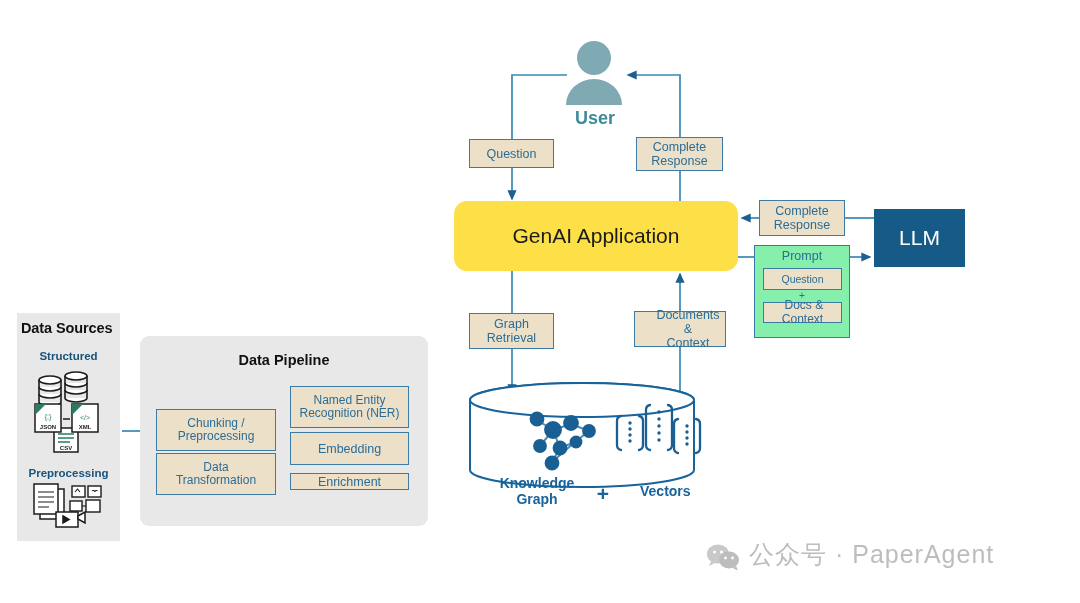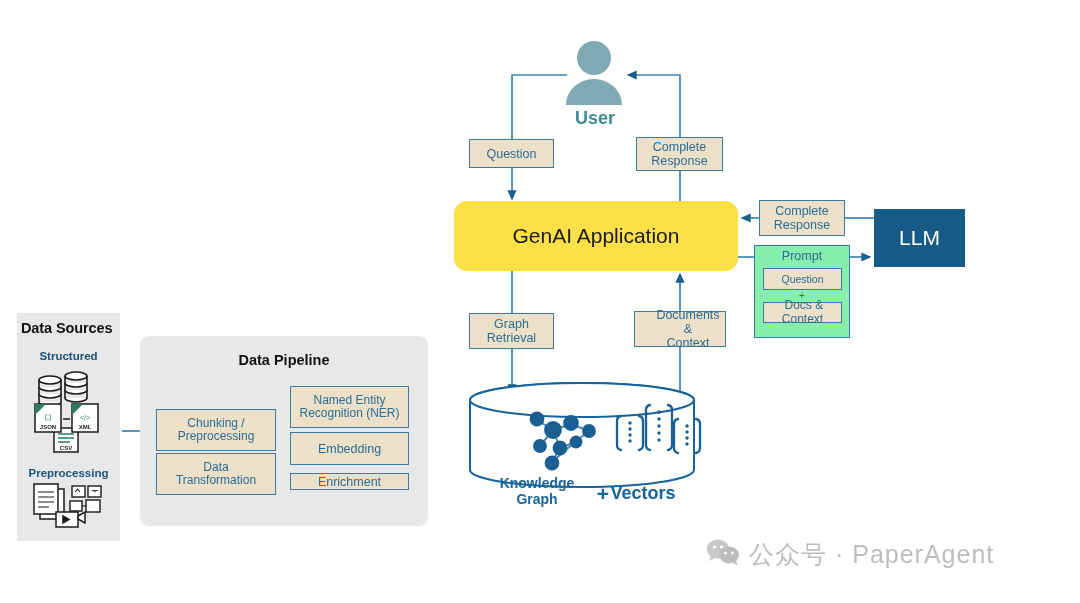--- a/index.html
+++ b/index.html
@@ -119,28 +119,28 @@
   #kg-label {
     position: absolute; left: 482px; top: 476px; width: 110px;
     text-align: center; color: #17639b; font-weight: bold;
     font-size: 14px; line-height: 1.12;
   }
   #plus-label {
     position: absolute; left: 592px; top: 482px; width: 22px;
     text-align: center; color: #17639b; font-weight: bold; font-size: 21px;
   }
   #vec-label {
-    position: absolute; left: 600px; top: 483px; width: 86px;
-    text-align: center; color: #17639b; font-weight: bold; font-size: 18px;
+    position: absolute; left: 640px; top: 483px; width: 86px;
+    color: #17639b; font-weight: bold; font-size: 14px;
   }
 
   
   #watermark {
     position: absolute; left: 706px; top: 538px;
-    display: flex; align-items: flex-start; gap: 9px;
+    display: flex; align-items: flex-end; gap: 9px;
     color: #bdbdbd; font-size: 25px; letter-spacing: 1px;
   }
   svg.layer { position: absolute; left: 0; top: 0; pointer-events: none; }
 </style>
 </head>
 <body>
 
 <div id="stage">
 
   <svg class="layer" width="1080" height="603">

